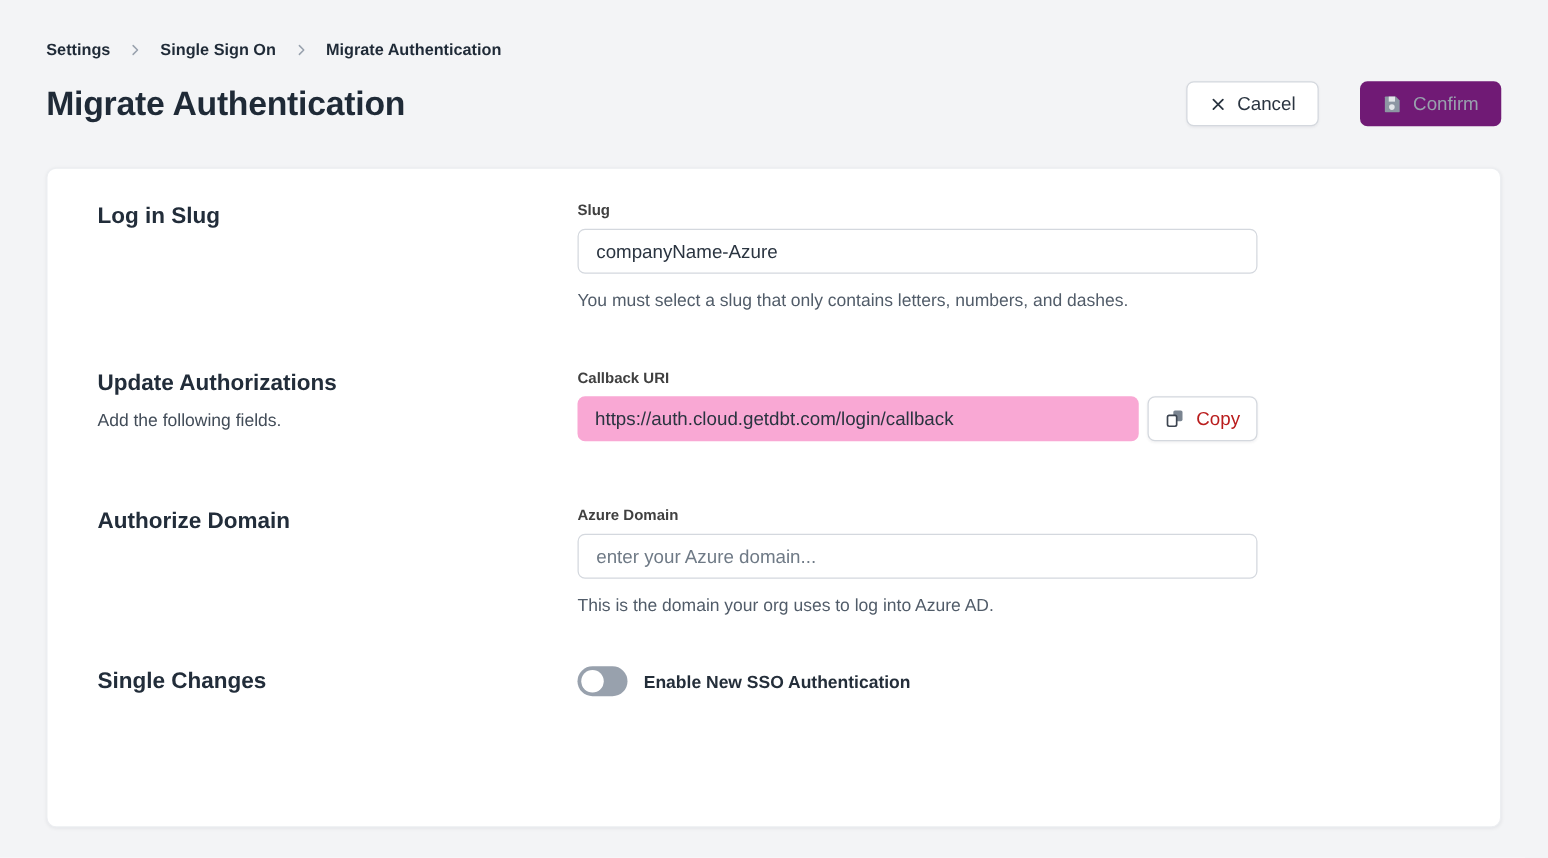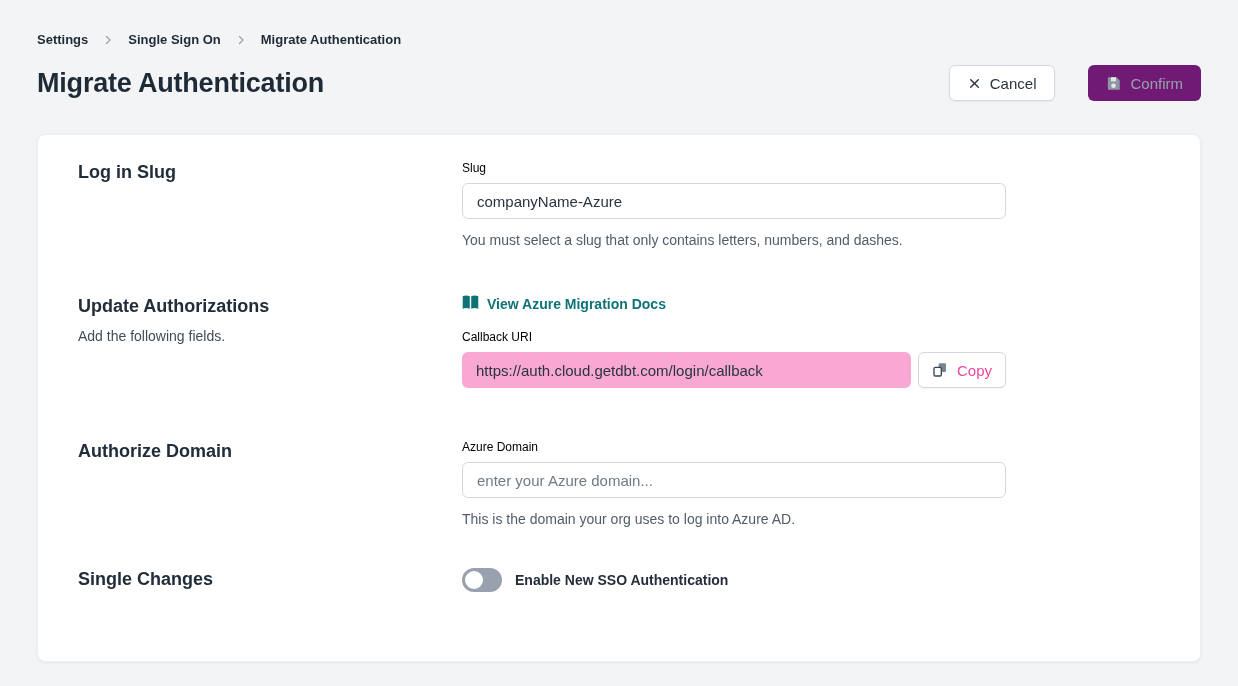--- a/index.html
+++ b/index.html
@@ -57,21 +57,21 @@
   }
   .row { display: flex; }
   .row .left { width: 384px; flex-shrink: 0; padding-right: 30px; }
   .row .right { width: 544px; }
   h2 { font-size: 18px; font-weight: 700; color: #222d3a; line-height: 22px; }
   .left-desc {
     margin-top: 9px; font-size: 14px; line-height: 20px; color: #424c58;
     max-width: 352px;
   }
   .field-label {
-    display: block; font-size: 12px; font-weight: 400; color: #000000;
+    display: block; font-size: 12px; font-weight: 700; color: #404040;
     margin-bottom: 8px; line-height: 14px;
   }
   .text-input {
     width: 100%; height: 36px; border: 1px solid #d4d8de; border-radius: 6px;
     padding: 0 14px; font-size: 15px; color: #2a3440;
     font-family: "Liberation Sans", sans-serif; background: #ffffff; outline: none;
   }
   .text-input::placeholder { color: #6f7a86; opacity: 1; }
   .helper { margin-top: 13px; font-size: 14px; color: #515c69; line-height: 17px; }
 
@@ -80,21 +80,21 @@
     font-size: 14px; font-weight: 700; color: #0d7377;
     text-decoration: none; cursor: pointer; margin-bottom: 17px;
   }
   .uri-row { display: flex; align-items: center; gap: 7px; }
   .readonly-field {
     width: 449px; height: 36px; background: #f9a8d4; border-radius: 6px;
     display: flex; align-items: center; padding: 0 14px;
     font-size: 15px; color: #2a3440; white-space: nowrap; overflow: hidden;
   }
   .btn-copy {
-    width: 88px; background: #ffffff; border: 1px solid #d4d8de; color: #ec4899;
+    width: 88px; background: #ffffff; border: 1px solid #d4d8de; color: #b91c1c;
     box-shadow: 0 1px 2px rgba(16,24,40,0.05); padding: 0 12px; font-size: 15px;
   }
 
   .toggle-row { display: flex; align-items: center; }
   .toggle {
     width: 40px; height: 24px; border-radius: 12px; background: #98a1ad;
     position: relative; cursor: pointer; flex-shrink: 0;
   }
   .toggle .knob {
     position: absolute; top: 3px; left: 3px;
@@ -164,29 +164,20 @@
         <p class="helper">You must select a slug that only contains letters, numbers, and dashes.</p>
       </div>
     </div>
 
     <div class="row mb-r2">
       <div class="left">
         <h2>Update Authorizations</h2>
         <p class="left-desc">Add the following fields.</p>
       </div>
       <div class="right">
-        <a class="docs-link">
-          <span class="ic">
-            <svg width="17" height="15" viewBox="0 0 24 21" fill="#0d7377">
-                <path d="M1 1.8C4.2 0.4 7.8 0.4 11 1.8v17.4C7.8 17.8 4.2 17.8 1 19.2V1.8z"></path>
-                <path d="M23 1.8C19.8 0.4 16.2 0.4 13 1.8v17.4c3.2-1.4 6.8-1.4 10 0V1.8z"></path>
-              </svg>
-          </span>
-          <span>View Azure Migration Docs</span>
-        </a>
         <label class="field-label">Callback URI</label>
         <div class="uri-row">
           <div class="readonly-field">https://auth.cloud.getdbt.com/login/callback</div>
           <button class="btn btn-copy">
             <span class="ic">
               <svg width="16" height="16" viewBox="0 0 24 24">
                   <rect x="10" y="2" width="11" height="13" rx="2" fill="#7a8490"></rect>
                   <rect x="3" y="8" width="11" height="13" rx="2" fill="#ffffff" stroke="#3c4450" stroke-width="2"></rect>
                 </svg>
             </span>

